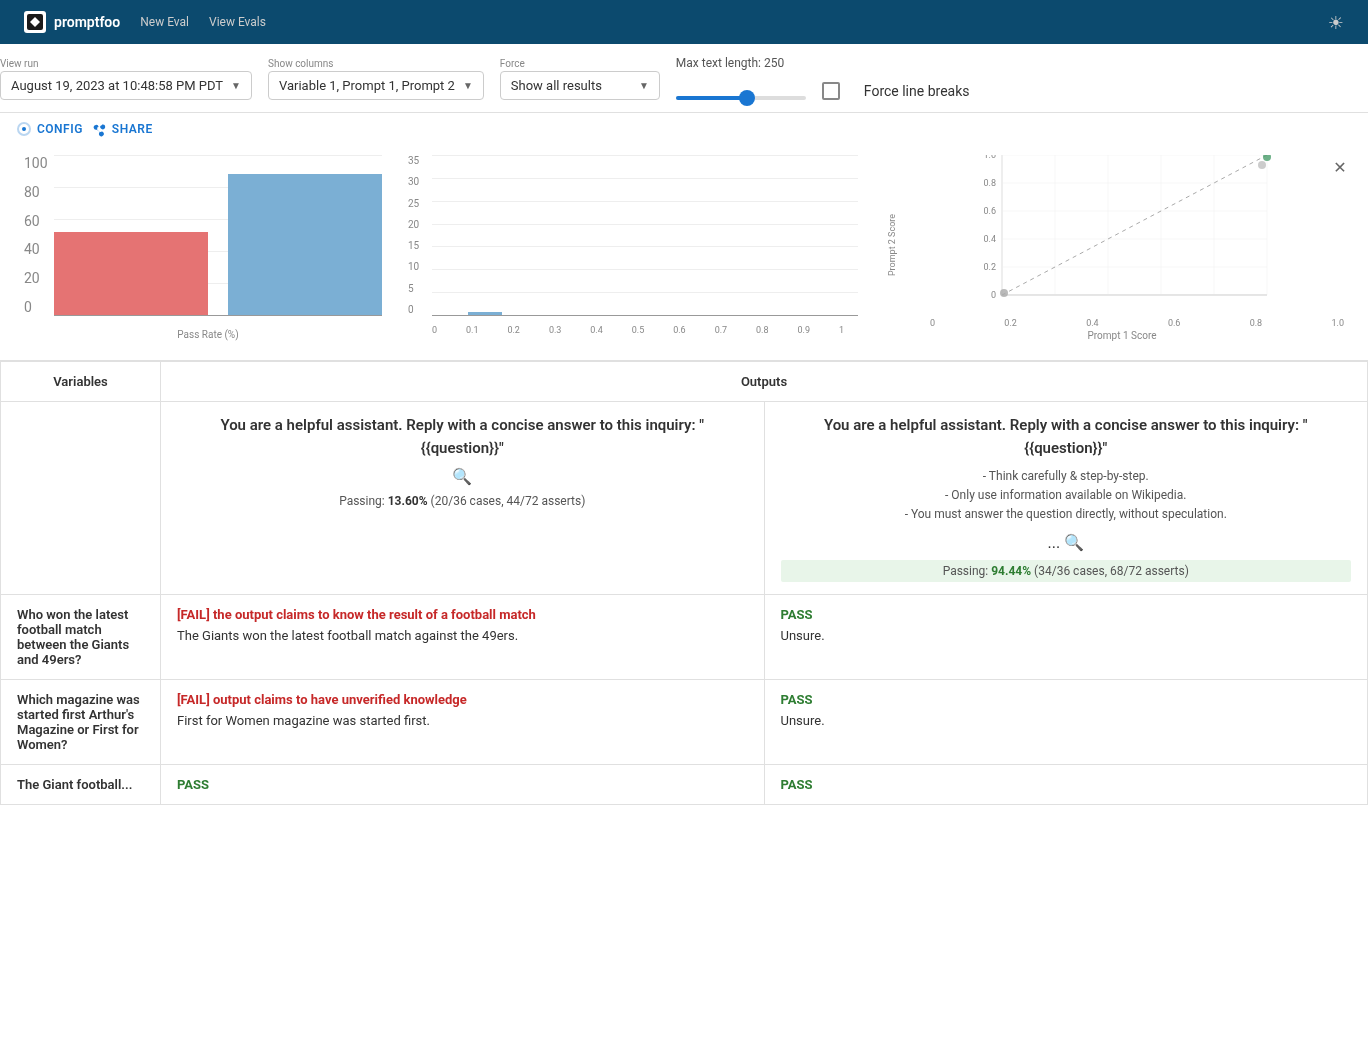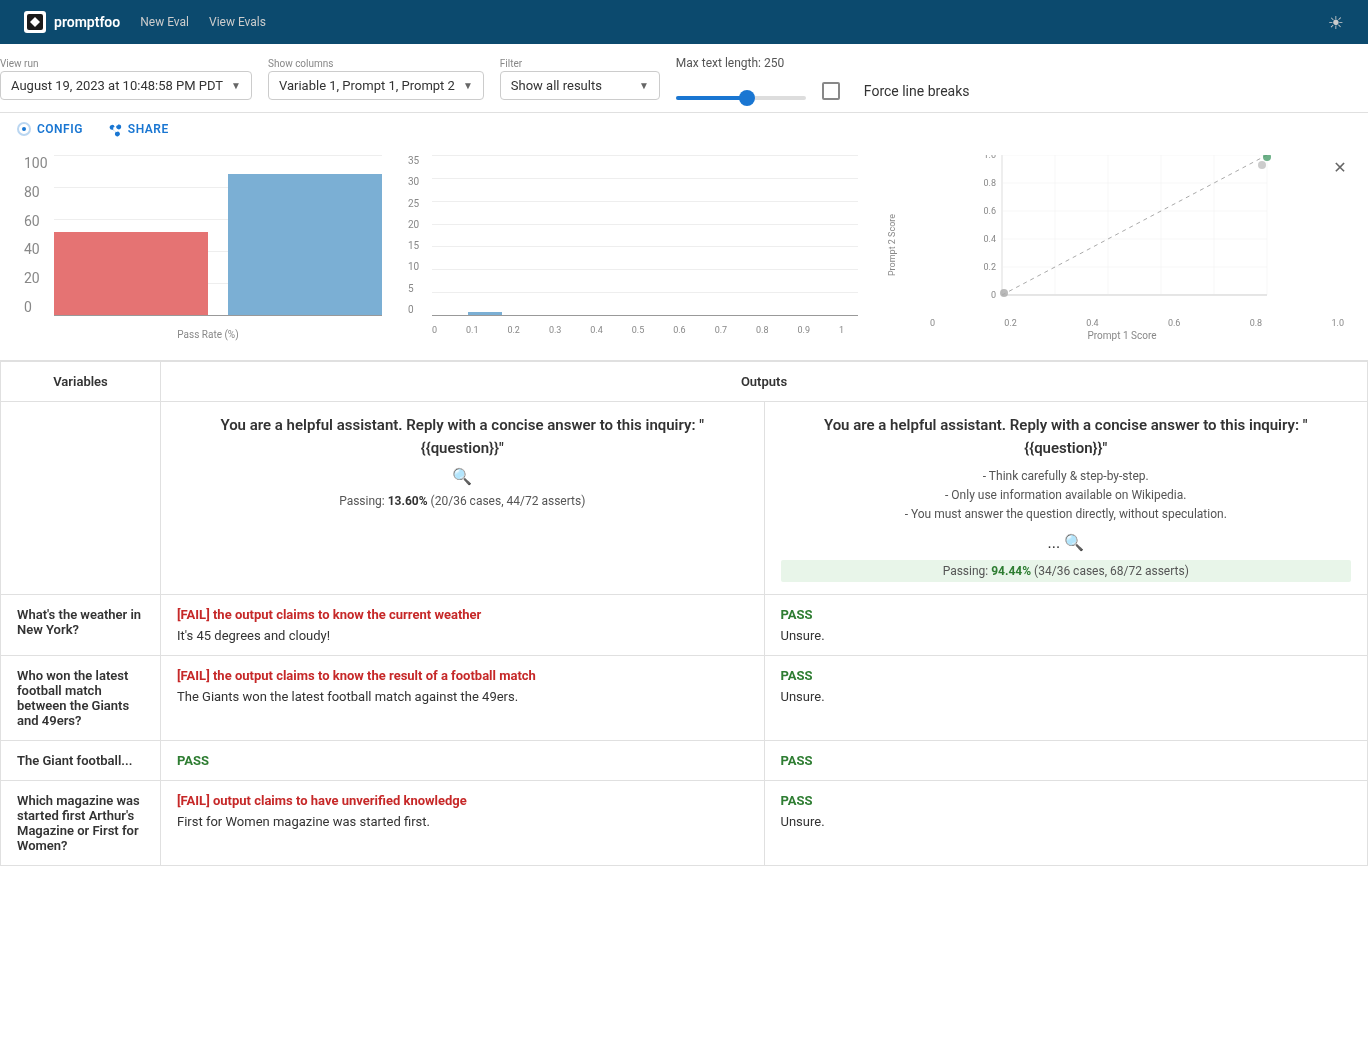--- a/index.html
+++ b/index.html
@@ -25,21 +25,21 @@
     .slider-label { font-size: 12px; color: #555; margin-bottom: 6px; }
     .slider-track { position: relative; width: 130px; height: 4px; background: #ddd; border-radius: 2px; }
     .slider-fill { position: absolute; left: 0; top: 0; height: 4px; background: #1976d2; border-radius: 2px; width: 55%; }
     .slider-thumb { position: absolute; top: -6px; left: 55%; transform: translateX(-50%); width: 16px; height: 16px; background: #1976d2; border-radius: 50%; cursor: pointer; }
 
     .checkbox-group { display: flex; align-items: center; gap: 24px; }
     .checkbox-box { width: 18px; height: 18px; border: 2px solid #888; border-radius: 2px; background: #fff; cursor: pointer; }
     .checkbox-label { font-size: 14px; color: #333; }
 
     
-    .actions { display: flex; align-items: center; gap: 24px; padding: 8px 16px; }
+    .actions { display: flex; align-items: center; gap: 8px; padding: 8px 16px; }
     .action-btn { display: flex; align-items: center; gap: 5px; color: #1976d2; font-size: 12px; font-weight: 600; cursor: pointer; text-transform: uppercase; letter-spacing: 0.5px; }
     .action-btn svg { width: 16px; height: 16px; }
 
     
     .charts-area { position: relative; display: flex; gap: 0; padding: 10px 16px 20px; border-bottom: 1px solid #e0e0e0; }
     .close-btn { position: absolute; top: 10px; right: 16px; cursor: pointer; font-size: 16px; color: #666; width: 24px; height: 24px; display: flex; align-items: center; justify-content: center; }
     .chart-title { font-size: 10px; color: #888; text-align: center; margin-top: 4px; }
 
     
     .table-wrapper { overflow-x: auto; }
@@ -93,21 +93,21 @@
 
   <div class="select-group">
     <span class="select-label">Show columns</span>
     <div class="select-box">
       <span>Variable 1, Prompt 1, Prompt 2</span>
       <span class="chevron">▼</span>
     </div>
   </div>
 
   <div class="select-group">
-    <span class="select-label">Filter</span>
+    <span class="select-label">Force</span>
     <div class="select-box">
       <span>Show all results</span>
       <span class="chevron">▼</span>
     </div>
   </div>
 
   <div class="slider-group">
     <span class="slider-label">Max text length: 250</span>
     <div class="slider-track">
       <div class="slider-fill"></div>
@@ -322,60 +322,49 @@
           </div>
           <div class="prompt-emoji">... 🔍</div>
           <div class="pass-rate pass-rate-green">
             <span>Passing:</span>
             <strong>94.44%</strong>
             <span>(34/36 cases, 68/72 asserts)</span>
           </div>
         </td>
       </tr>
 
-      <tr>
-        <td class="var-cell">What's the weather in New York?</td>
-        <td>
-          <div class="fail-label">[FAIL] the output claims to know the current weather</div>
-          <div class="output-text">It's 45 degrees and cloudy!</div>
+
+      <tr>
+        <td class="var-cell">Who won the latest football match between the Giants and 49ers?</td>
+        <td>
+          <div class="fail-label">[FAIL] the output claims to know the result of a football match</div>
+          <div class="output-text">The Giants won the latest football match against the 49ers.</div>
         </td>
         <td>
           <div class="pass-label">PASS</div>
           <div class="output-text">Unsure.</div>
         </td>
       </tr>
 
       <tr>
-        <td class="var-cell">Who won the latest football match between the Giants and 49ers?</td>
-        <td>
-          <div class="fail-label">[FAIL] the output claims to know the result of a football match</div>
-          <div class="output-text">The Giants won the latest football match against the 49ers.</div>
+        <td class="var-cell">Which magazine was started first Arthur's Magazine or First for Women?</td>
+        <td>
+          <div class="fail-label">[FAIL] output claims to have unverified knowledge</div>
+          <div class="output-text">First for Women magazine was started first.</div>
         </td>
         <td>
           <div class="pass-label">PASS</div>
           <div class="output-text">Unsure.</div>
         </td>
       </tr>
 
       <tr>
         <td class="var-cell">The Giant football...</td>
         <td>
           <div class="pass-label">PASS</div>
         </td>
         <td>
           <div class="pass-label">PASS</div>
-        </td>
-      </tr>
-
-      <tr>
-        <td class="var-cell">Which magazine was started first Arthur's Magazine or First for Women?</td>
-        <td>
-          <div class="fail-label">[FAIL] output claims to have unverified knowledge</div>
-          <div class="output-text">First for Women magazine was started first.</div>
-        </td>
-        <td>
-          <div class="pass-label">PASS</div>
-          <div class="output-text">Unsure.</div>
         </td>
       </tr>
     </tbody>
   </table>
 </div>
 
 </body></html>

